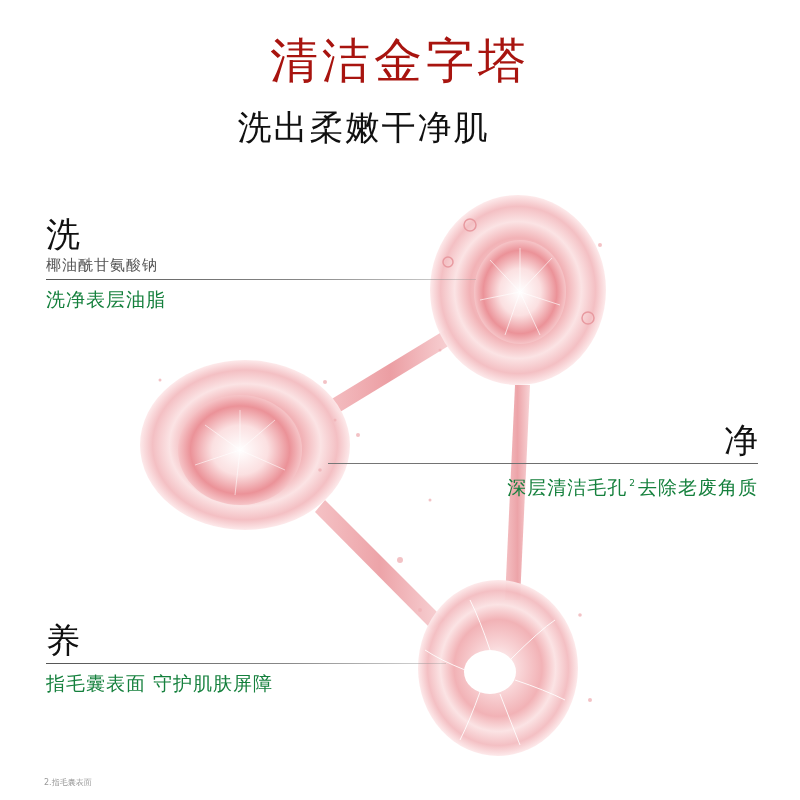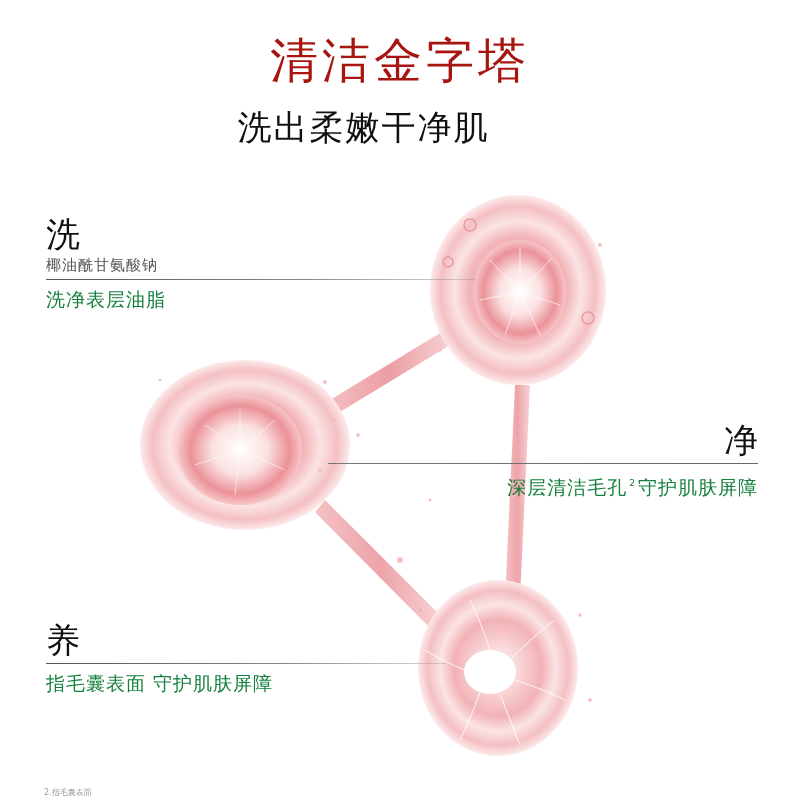--- a/index.html
+++ b/index.html
@@ -33,21 +33,21 @@
     #wash .divider { width: 430px; }
     #clean { right: 42px; top: 420px; text-align: right; }
     #clean .divider { width: 430px; margin-left: auto; }
     #nourish { left: 46px; top: 620px; }
     #nourish .divider { width: 400px; }
 
     sup { font-size: 9px; vertical-align: 8px; margin: 0 2px; }
 
     .footnote {
       position: absolute; left: 44px; top: 777px;
-      font-size: 8px; color: #999; margin-top: 10px;
+      font-size: 8px; color: #999;
     }
   </style>
 </head>
 <body>
 
 <div class="title">清洁金字塔</div>
 <div class="subtitle">洗出柔嫩干净肌</div>
 
 <svg class="art" width="800" height="800" viewBox="0 0 800 800">
   <defs>
@@ -139,21 +139,21 @@
   <div class="head">洗</div>
   <div class="ingredient">椰油酰甘氨酸钠</div>
   <div class="divider div-left"></div>
   <div class="benefit">洗净表层油脂</div>
 </div>
 
 <div class="block" id="clean">
   <div class="head">净</div>
   <div class="divider div-right"></div>
   <div class="benefit">
-    <span>深层清洁毛孔</span><sup>2</sup><span>守护肌肤屏障</span>
+    <span>深层清洁毛孔</span><sup>2</sup><span>去除老废角质</span>
   </div>
 </div>
 
 <div class="block" id="nourish">
   <div class="head">养</div>
   <div class="divider div-left"></div>
   <div class="benefit">指毛囊表面 守护肌肤屏障</div>
 </div>
 
 <div class="footnote">2.指毛囊表面</div>

